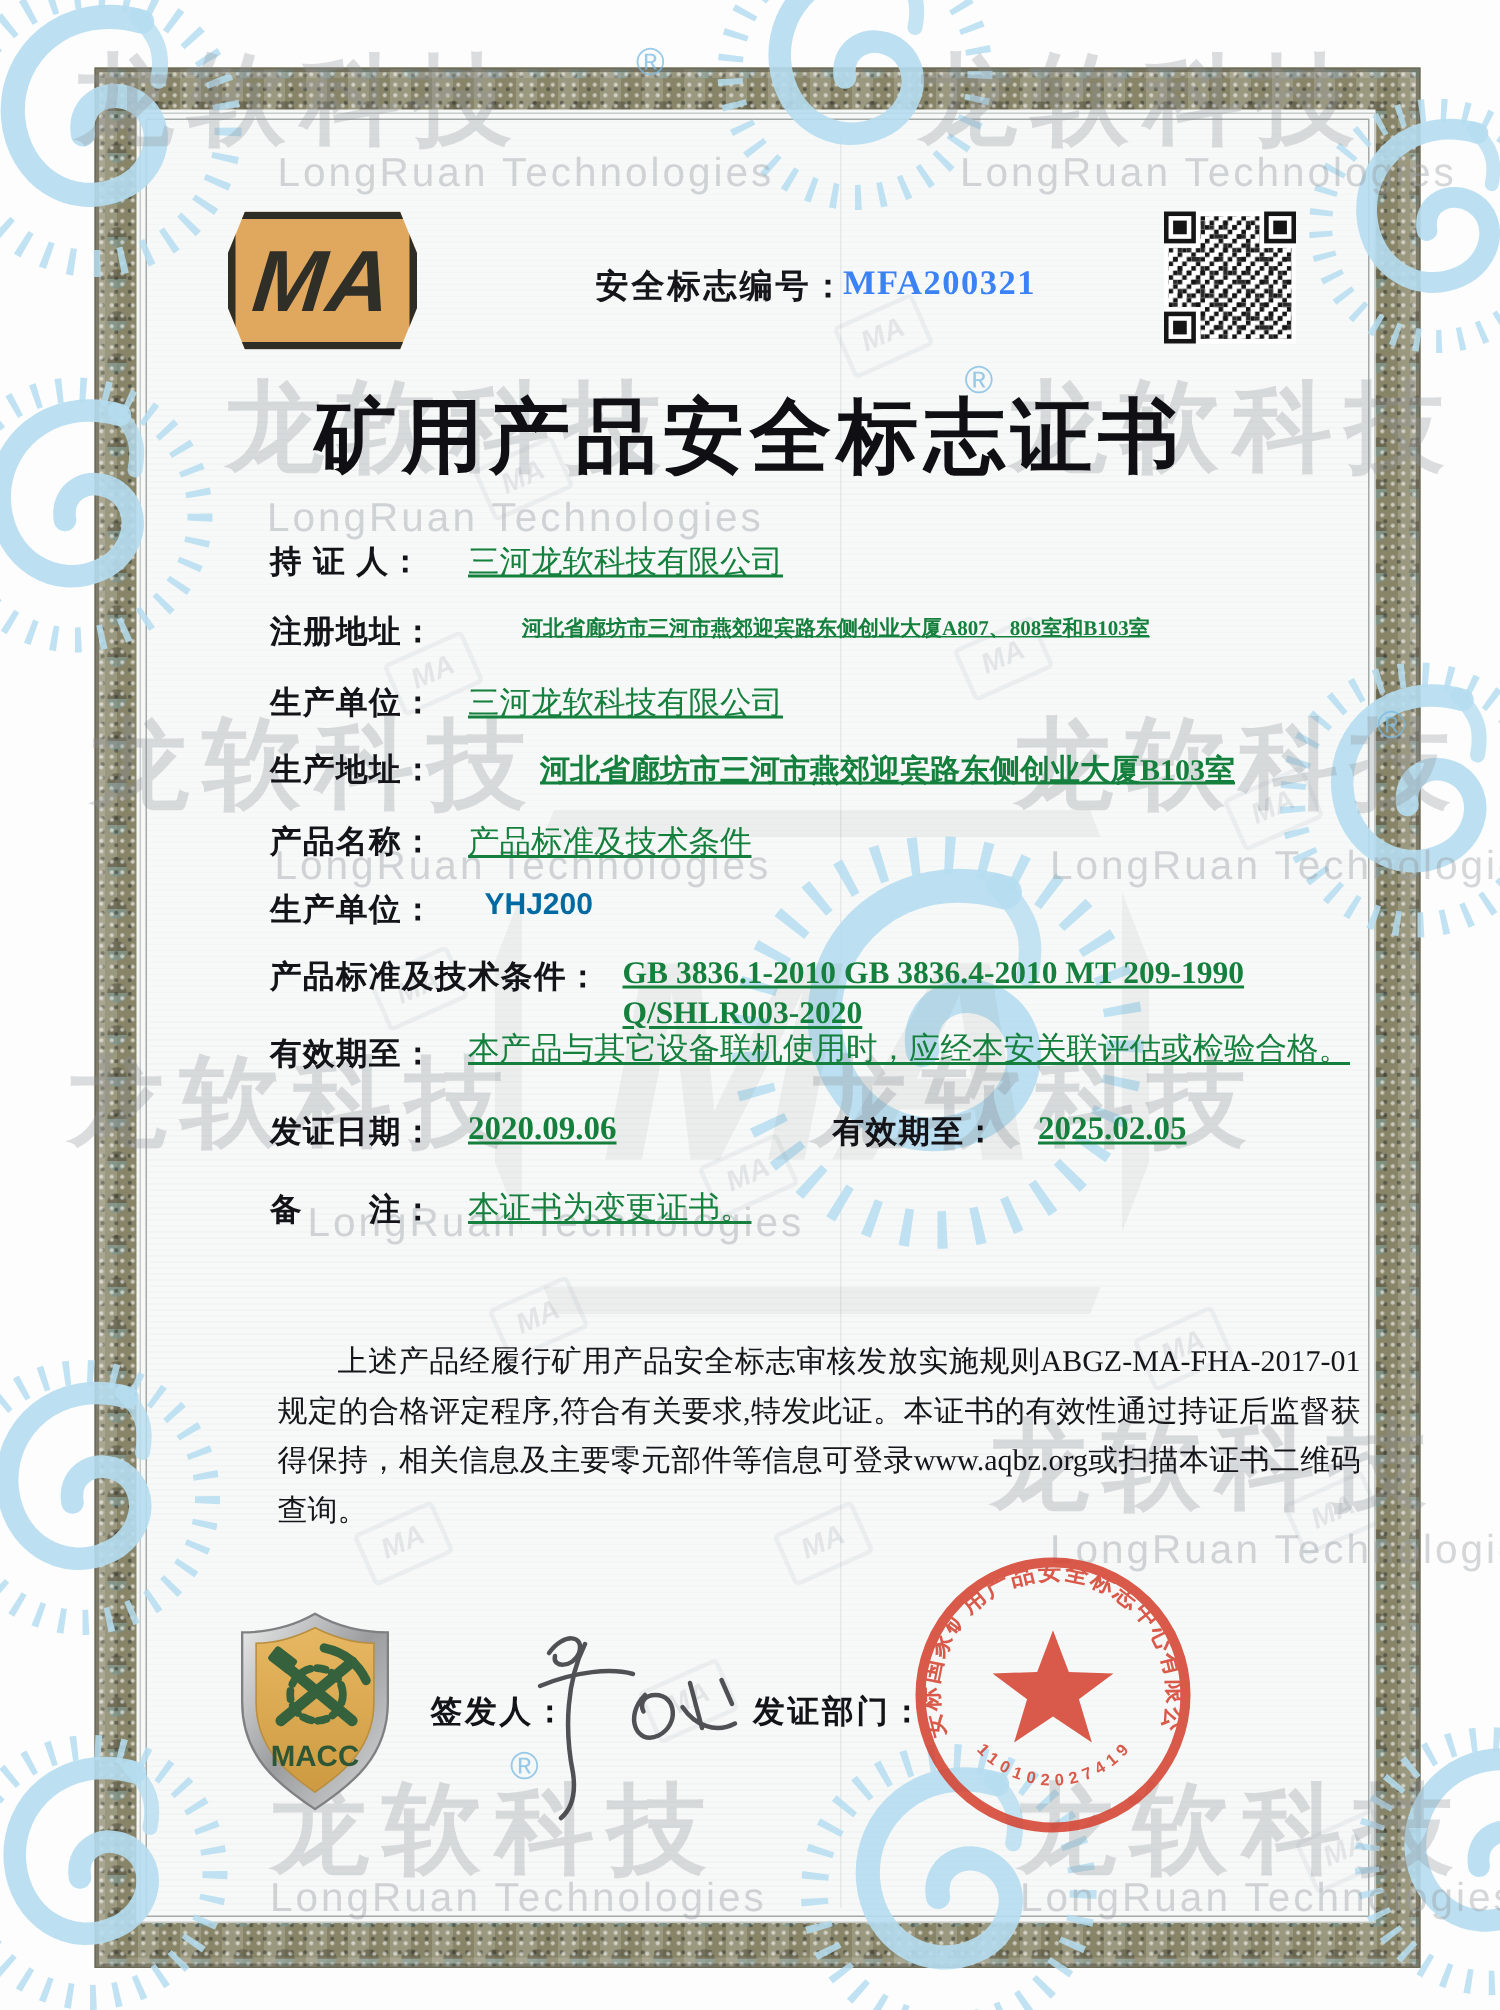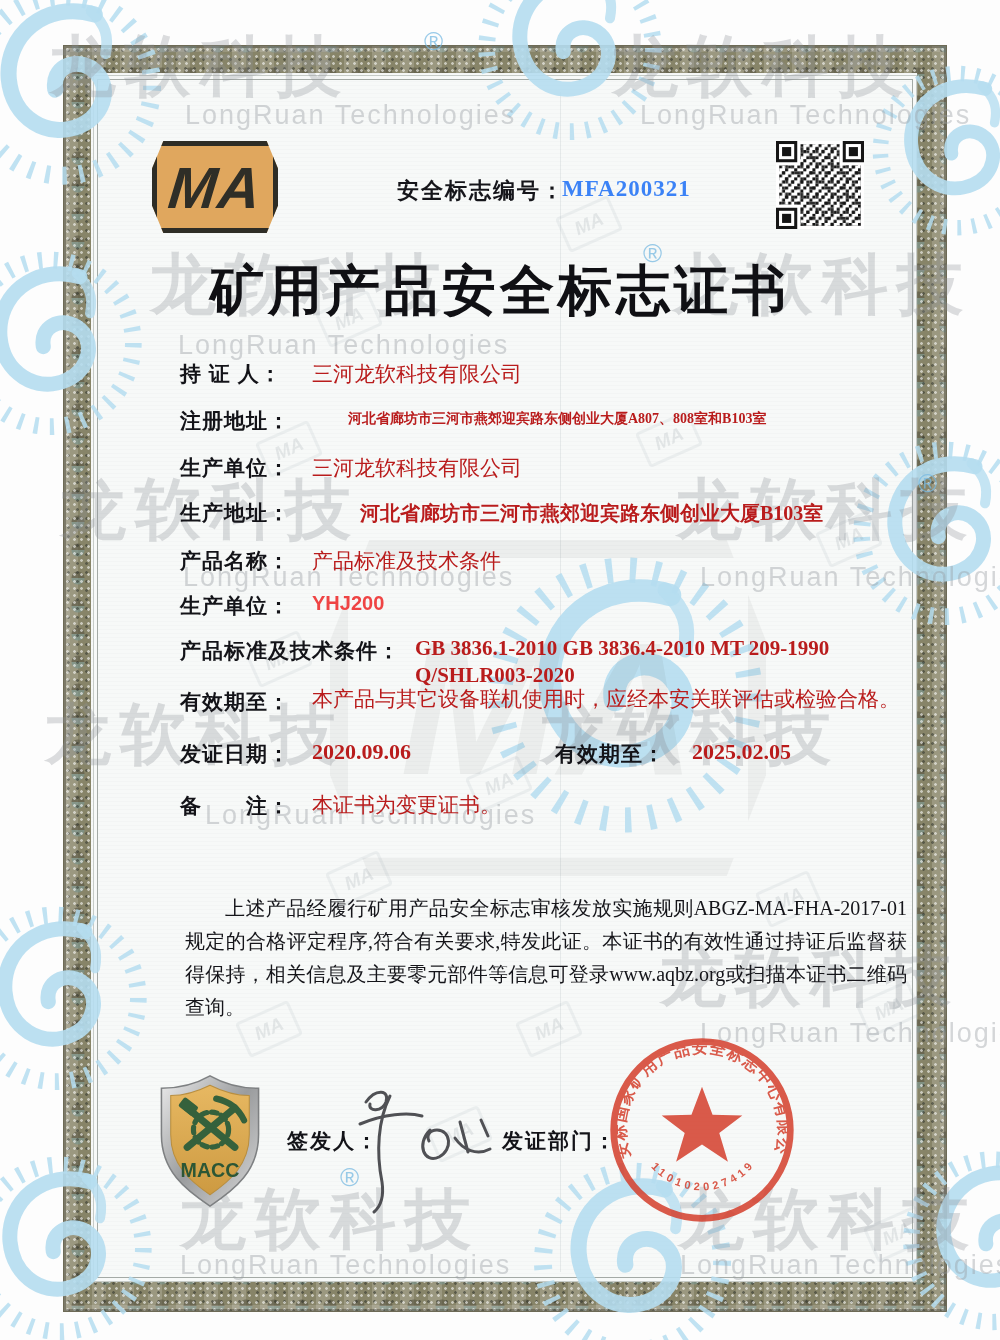--- a/index.html
+++ b/index.html
@@ -43,21 +43,21 @@
   .ma-badge{left:152px;top:141px;width:126px;height:92px;background:#e0a75e;border:5px solid #2e2d26;
     clip-path:polygon(9% 0,91% 0,100% 30%,100% 70%,91% 100%,9% 100%,0 70%,0 30%);
     display:flex;align-items:center;justify-content:center;box-sizing:border-box;}
   .ma-badge span{font:italic 800 58px "Liberation Sans",sans-serif;color:#2f2e27;transform:skewX(-6deg);letter-spacing:1px;}
   .serial-label{left:397px;top:176px;font:700 22px "Liberation Sans",sans-serif;color:#15151a;letter-spacing:2px;}
   .serial-value{left:562px;top:176px;font:700 23px "Liberation Serif",serif;color:#3b82f6;letter-spacing:1px;}
   .qr{left:776px;top:139px;width:88px;height:92px;}
   .title{left:0;top:255px;width:1000px;text-align:center;
     font:900 54px "Liberation Serif",serif;color:#101014;letter-spacing:4px;}
   .flabel{font:700 21px "Liberation Sans",sans-serif;color:#131318;letter-spacing:1px;white-space:nowrap;}
-  .fval{font:400 20px "Liberation Serif",serif;color:#b91c1c;}
+  .fval{font:400 20px "Liberation Serif",serif;color:#15803d;text-decoration:underline;}
   .fval-b{font-weight:700;}
   .nowrap{white-space:nowrap;}
   .statement{left:185px;top:892px;width:722px;font:400 20px "Liberation Serif",serif;color:#15151a;
     line-height:33px;text-indent:2em;text-align:justify;}
   .sig-label{left:287px;top:1127px;font:700 21px "Liberation Sans",sans-serif;color:#131318;letter-spacing:2px;}
   .dept-label{left:502px;top:1127px;font:700 21px "Liberation Sans",sans-serif;color:#131318;letter-spacing:2px;}
   .signature{left:332px;top:1078px;width:170px;height:150px;}
   .macc{left:148px;top:1072px;width:124px;height:138px;}
   .seal{left:606px;top:1034px;width:192px;height:192px;}
 </style>
@@ -216,21 +216,21 @@
     <div class="abs flabel" style="left:180px;top:454px">生产单位：</div>
     <div class="abs fval nowrap" style="left:312px;top:454px;font-size:21px">三河龙软科技有限公司</div>
 
     <div class="abs flabel" style="left:180px;top:499px">生产地址：</div>
     <div class="abs fval fval-b nowrap" style="left:360px;top:500px;font-size:20px">河北省廊坊市三河市燕郊迎宾路东侧创业大厦B103室</div>
 
     <div class="abs flabel" style="left:180px;top:547px">产品名称：</div>
     <div class="abs fval nowrap" style="left:312px;top:547px;font-size:21px">产品标准及技术条件</div>
 
     <div class="abs flabel" style="left:180px;top:592px">生产单位：</div>
-    <div class="abs nowrap" style="left:312px;top:592px;font:700 20px 'Liberation Sans',sans-serif;color:#ef4444">YHJ200</div>
+    <div class="abs nowrap" style="left:323px;top:592px;font:700 20px 'Liberation Sans',sans-serif;color:#0369a1">YHJ200</div>
 
     <div class="abs flabel" style="left:180px;top:637px">产品标准及技术条件：</div>
     <div class="abs fval fval-b" style="left:415px;top:635px;width:492px;font-size:21px;line-height:27px">GB 3836.1-2010 GB 3836.4-2010 MT 209-1990 Q/SHLR003-2020</div>
 
     <div class="abs flabel" style="left:180px;top:688px">有效期至：</div>
     <div class="abs fval" style="left:312px;top:686px;width:600px;font-size:21px;line-height:27px">本产品与其它设备联机使用时，应经本安关联评估或检验合格。</div>
 
     <div class="abs flabel" style="left:180px;top:740px">发证日期：</div>
     <div class="abs fval fval-b nowrap" style="left:312px;top:739px;font-size:22px">2020.09.06</div>
     <div class="abs flabel" style="left:555px;top:740px">有效期至：</div>

